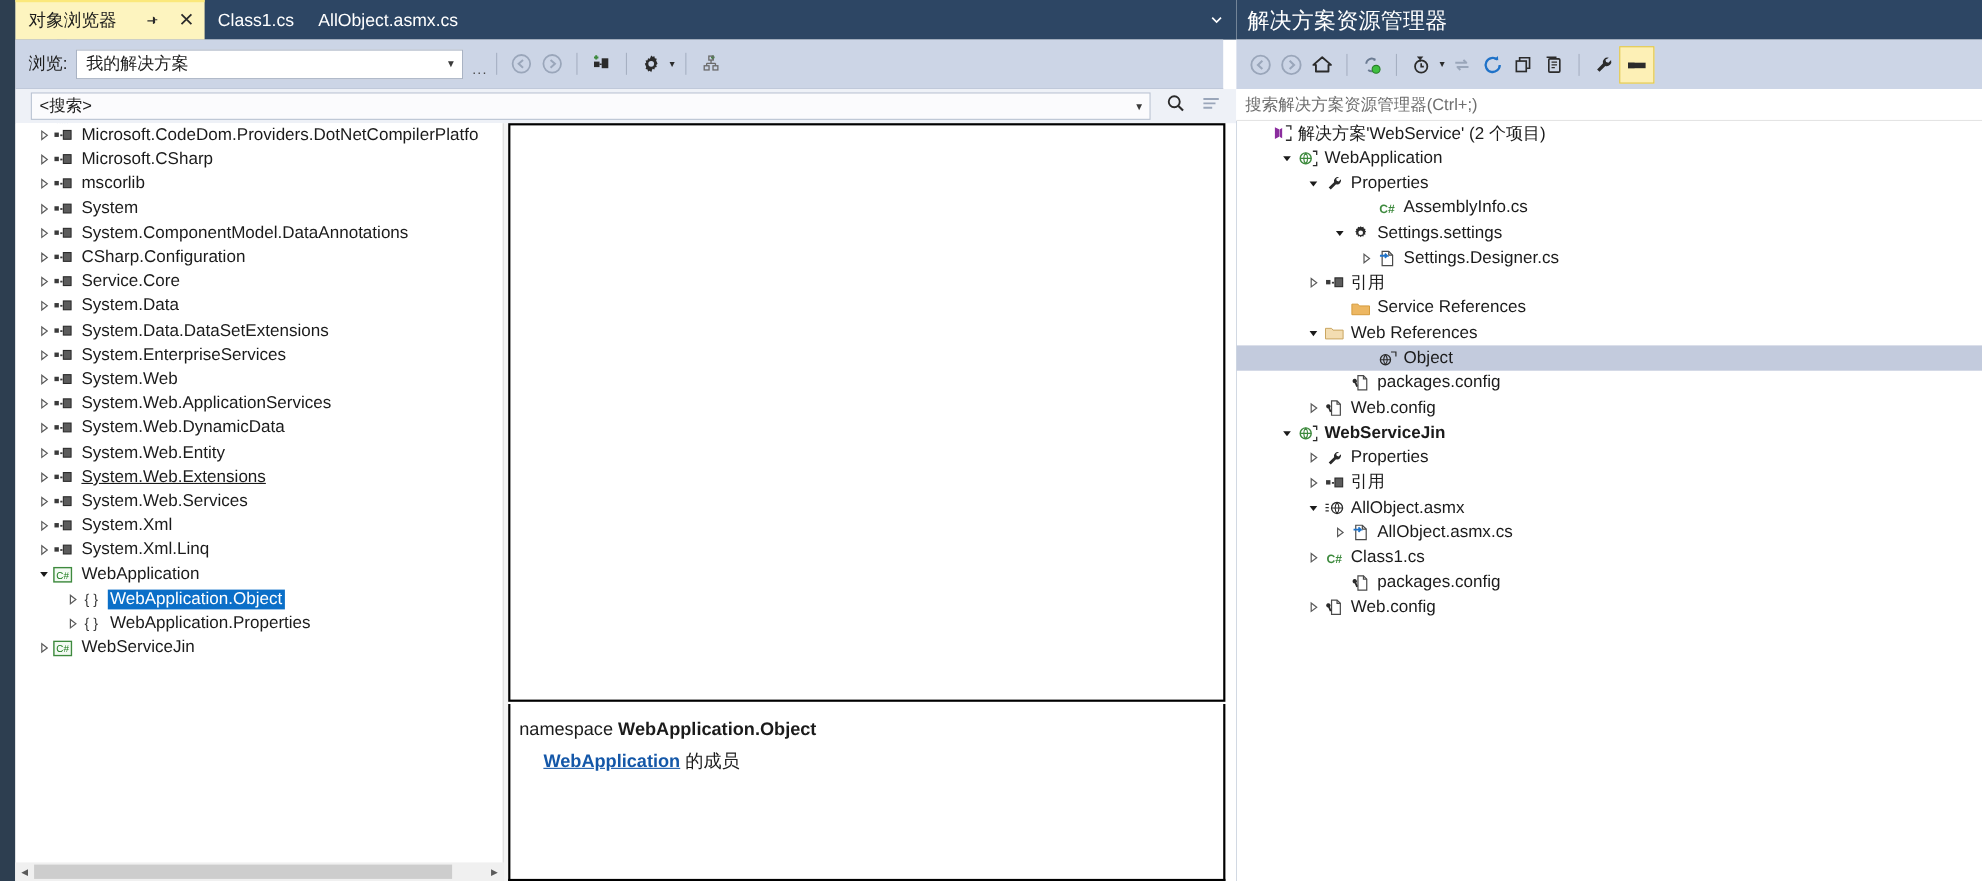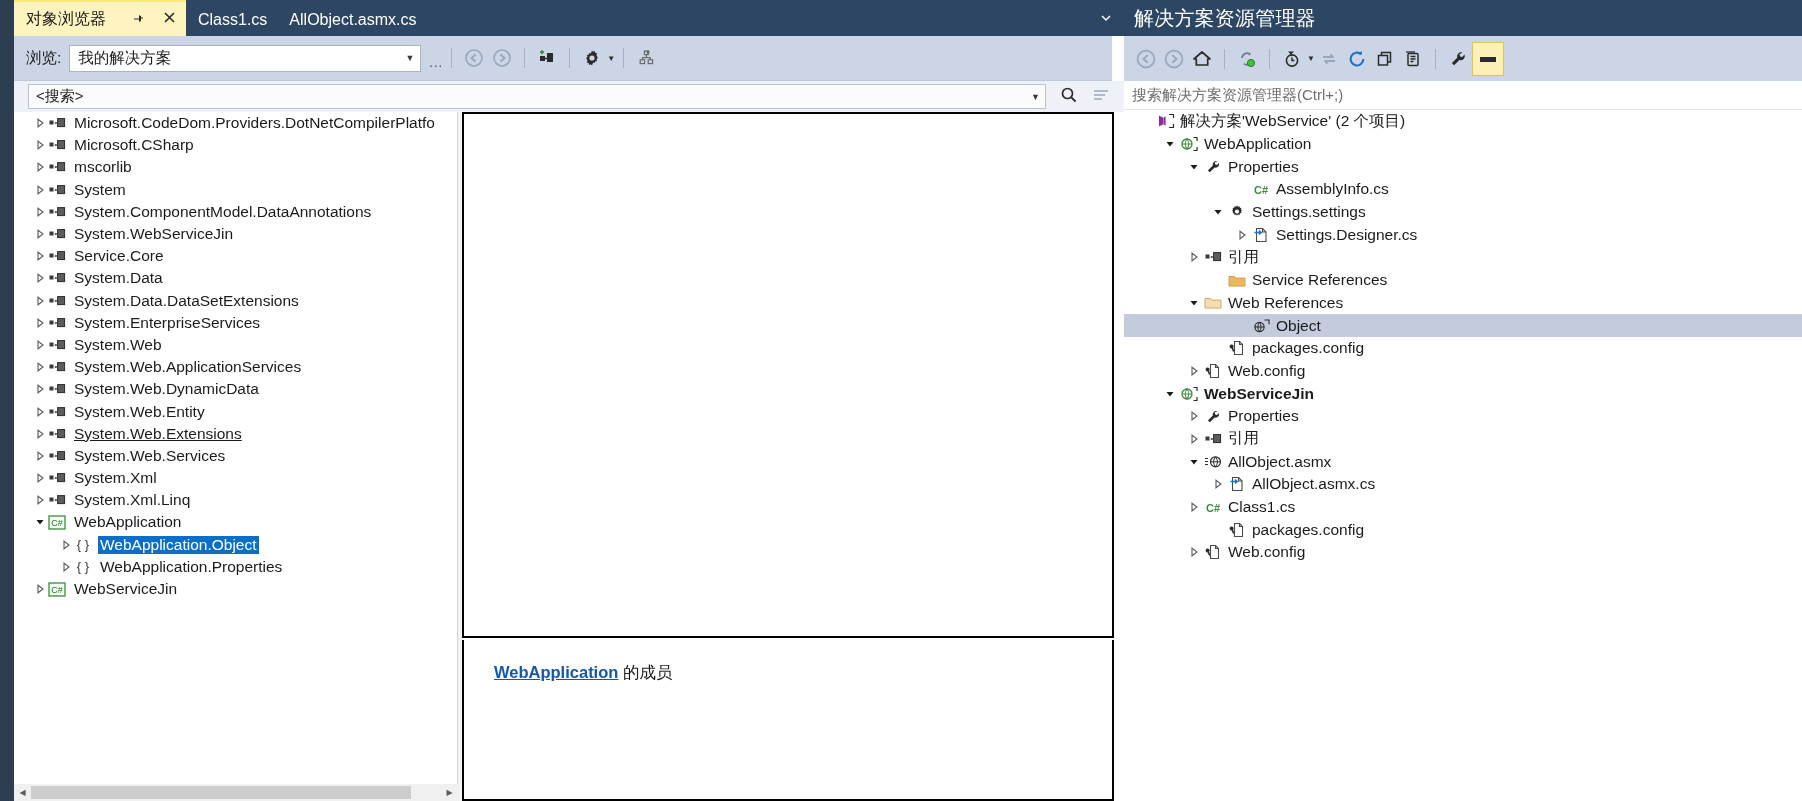--- a/index.html
+++ b/index.html
@@ -381,21 +381,21 @@
               <path d="M4 2.2l5 3.8-5 3.8z" fill="none" stroke="#5b5b5b" stroke-width="1.1"></path>
             </svg>
           </span>
           <span class="ticon">
             <svg width="17" height="14" viewBox="0 0 17 14">
               <rect x="0.5" y="4.5" width="4" height="4" fill="#3a3a3a"></rect>
               <rect x="5.8" y="6.2" width="2" height="1.6" fill="#3a3a3a"></rect>
               <rect x="8.6" y="2.6" width="7" height="8" fill="#5c5c5c" stroke="#2b2b2b" stroke-width="1"></rect>
             </svg>
           </span>
-          <span class="tlabel">System.WebServiceJin</span>
+          <span class="tlabel">CSharp.Configuration</span>
         </div>
         <div class="trow" style="padding-left: 18px;">
           <span class="tw">
             <svg width="12" height="12" viewBox="0 0 12 12">
               <path d="M4 2.2l5 3.8-5 3.8z" fill="none" stroke="#5b5b5b" stroke-width="1.1"></path>
             </svg>
           </span>
           <span class="ticon">
             <svg width="17" height="14" viewBox="0 0 17 14">
               <rect x="0.5" y="4.5" width="4" height="4" fill="#3a3a3a"></rect>
@@ -629,20 +629,23 @@
       <span class="arr">◀</span>
       <span class="thumb"></span>
       <span class="arr right">▶</span>
     </div>
 
     <div id="ob-splitter"></div>
 
     <div id="ob-members"></div>
 
     <div id="ob-desc">
+      <div class="desc-l1">
+        <span>namespace </span><b>WebApplication.Object</b>
+      </div>
       <div class="desc-l2">
         <span class="desc-link">WebApplication</span><span> 的成员</span>
       </div>
     </div>
   </div>
 
   <div id="right-dock">
     <div id="se-header">
       <span class="se-title">解决方案资源管理器</span>
     </div>

